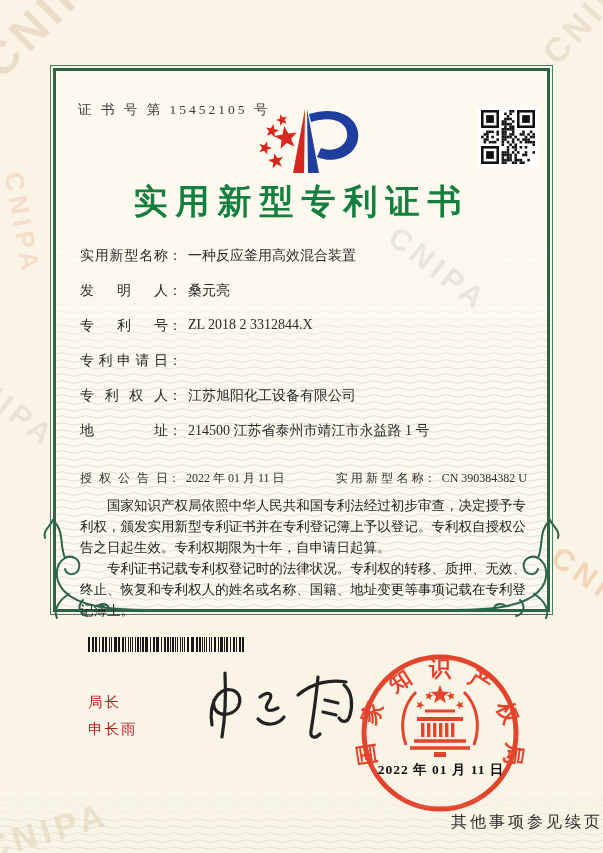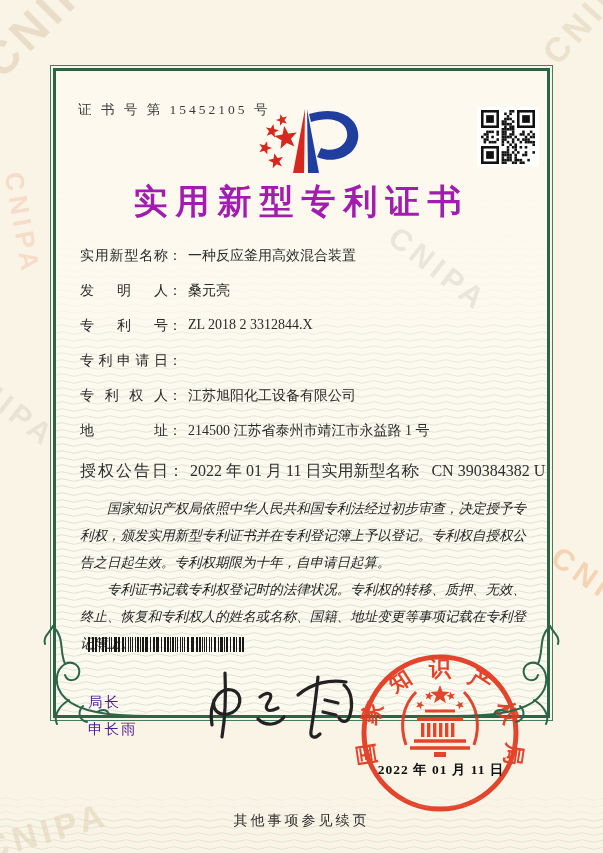--- a/index.html
+++ b/index.html
@@ -4,66 +4,66 @@
 <style>
   html,body{margin:0;padding:0;}
   .page{
     position:relative; width:603px; height:853px; overflow:hidden;
     background:#faf4e7;
     font-family:"Liberation Serif","DejaVu Serif",serif;
     color:#2f2f2f;
   }
   
   .frame{
-    position:absolute; left:50px; top:65px; width:503px; height:656px;
+    position:absolute; left:50px; top:65px; width:503px; height:550px;
     border:1px solid #477b5f; padding:2px; box-sizing:border-box;
   }
   .frame-inner{
     position:relative; width:100%; height:100%;
     border:3px solid #2c6448; box-sizing:border-box;
     background:#fcf9ef;
   }
   .guilloche{position:absolute; left:0; top:0; width:100%; height:100%;}
   .fade-top{
     position:absolute; left:0; top:0; width:100%; height:60%;
     background:linear-gradient(#fdf9ef 0%, rgba(253,249,239,.75) 45%, rgba(253,249,239,0) 100%);
   }
   
   .cert-no{position:absolute; left:22px; top:30px; font-size:13.5px; letter-spacing:3px; color:#3b3b3b;}
   .logo{position:absolute; left:calc(50% - 58px); top:34px; width:124px; height:72px;}
   .qr{position:absolute; right:8px; top:36px; width:62px; height:60px; background:#fff; padding:3px; box-sizing:border-box;}
   .title{
     position:absolute; top:108px; left:0; width:100%; text-align:center;
-    font-size:34px; font-weight:bold; letter-spacing:8px; color:#a21caf;
+    font-size:34px; font-weight:bold; letter-spacing:8px; color:#15803d;
   }
   
   .fields{position:absolute; left:24px; top:176px; right:20px; font-size:14px; color:#2a2a2a;}
   .field-row{height:35px; display:flex; align-items:flex-start; white-space:nowrap;}
   .f-label{display:inline-block; width:88px; text-align:justify; text-align-last:justify;}
   .f-colon{margin-right:6px;}
-  .grant-row{position:absolute; left:24px; top:390px; right:20px; height:35px; display:flex; align-items:flex-start; font-size:16px; white-space:nowrap;}
+  .grant-row{position:absolute; left:24px; top:390px; right:20px; height:35px; display:flex; align-items:center; font-size:12px; white-space:nowrap;}
   .grant-first{width:262px; display:inline-flex;}
   
-  .paras{position:absolute; left:24px; right:21px; top:424px; font-size:13.5px; line-height:27px; text-align:justify; color:#1e1e1e;font-style:italic;}
+  .paras{position:absolute; left:24px; right:21px; top:424px; font-size:13.5px; line-height:21px; text-align:justify; color:#1e1e1e;}
   .paras p{margin:0; text-indent:2em;}
   
   .barcode{position:absolute; left:32px; top:566px; width:158px; height:15px;}
-  .signer{position:absolute; left:32px; top:618px; font-size:14.5px; letter-spacing:2px; line-height:27px; color:#4c1d95;}
+  .signer{position:absolute; left:32px; top:618px; font-size:14.5px; letter-spacing:2px; line-height:27px; color:#b91c1c;}
   .signature{position:absolute; left:138px; top:596px; width:168px; height:80px;}
   .seal{position:absolute; left:298px; top:576px; width:172px; height:172px; opacity:.95;}
   .seal-date{
     position:absolute; left:300px; top:690px; width:170px; text-align:center;
     font-size:13.5px; letter-spacing:1px; color:#111; font-weight:bold;
   }
   .page-num{position:absolute; left:0; top:700px; width:100%; text-align:center; font-size:12px; color:#333; letter-spacing:1px;}
   .ornament{position:absolute; width:112px; height:108px; bottom:-8px;}
   .ornament.left{left:-12px;}
   .ornament.right{right:-12px; transform:scaleX(-1);}
   
-  .continuation{position:absolute; left:0; top:812px; width:100%; text-align:center; font-size:14px; letter-spacing:3px; color:#2e2e2e;}
+  .continuation{position:absolute; left:0; top:812px; width:100%; text-align:right; font-size:16px; letter-spacing:3px; color:#2e2e2e;}
   .bottom-waves{position:absolute; left:0; top:796px; width:603px; height:57px; pointer-events:none;}
   .wm{
     position:absolute; font-family:"Liberation Sans","DejaVu Sans",sans-serif;
     font-weight:bold; pointer-events:none; letter-spacing:5px; user-select:none;
   }
   .wm1{left:-34px; top:-16px; font-size:46px; color:rgba(219,203,173,.55); transform:rotate(-45deg);}
   .wm2{left:528px; top:-8px;  font-size:34px; color:rgba(222,206,178,.5);  transform:rotate(-48deg);}
   .wm3{left:380px; top:252px; font-size:30px; color:rgba(197,190,178,.33); transform:rotate(38deg);}
   .wm4{left:-52px; top:388px; font-size:30px; color:rgba(200,192,180,.32); transform:rotate(38deg);}
   .wm5{left:544px; top:570px; font-size:30px; color:rgba(233,160,98,.38);  transform:rotate(35deg);}

